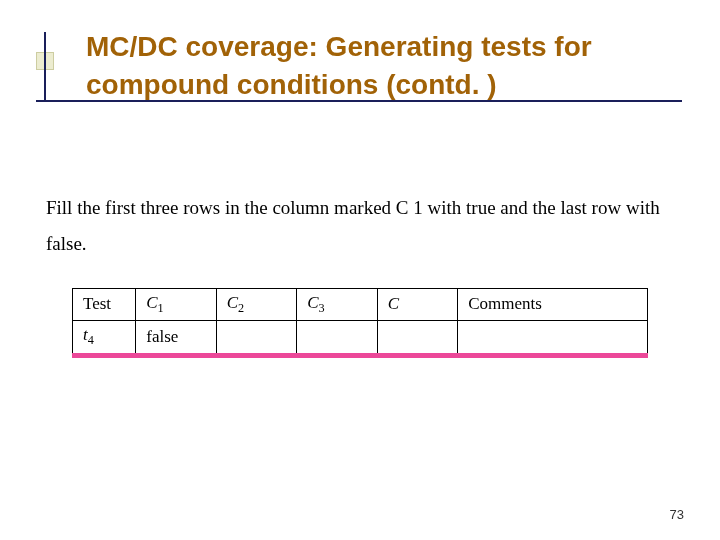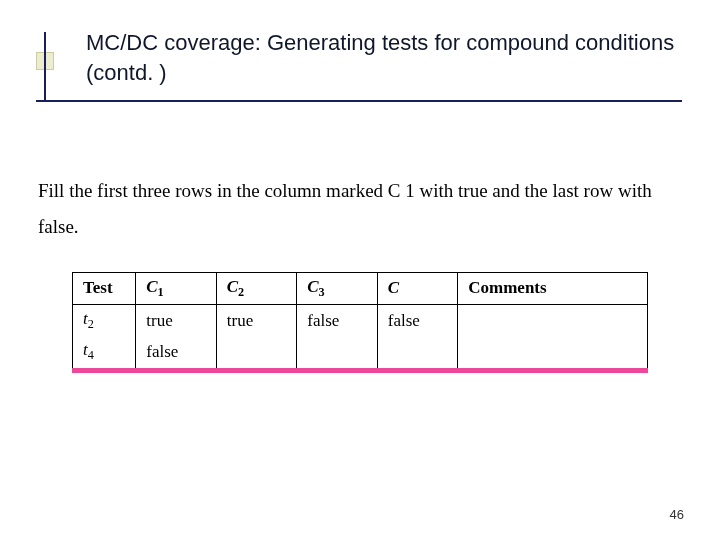--- a/index.html
+++ b/index.html
@@ -1,28 +1,28 @@
 <!DOCTYPE html>
 <html><head>
 <meta charset="utf-8">
 <style>
   * { box-sizing: border-box; margin: 0; padding: 0; }
   html, body { width: 720px; height: 540px; background: #fff; font-family: Arial, Helvetica, sans-serif; color: #000; }
   .slide { position: relative; width: 720px; height: 540px; padding: 28px 38px 24px 38px; }
   .title-block { position: relative; margin-left: 48px; padding-bottom: 14px; }
-  .title { font-size: 22px; line-height: 1.35; color: #0f172a; font-weight: 400; }
+  .title { font-size: 28px; line-height: 1.35; color: #a16207; font-weight: 700; }
   .accent-square { position: absolute; left: 36px; top: 52px; width: 18px; height: 18px; background: rgba(200,200,120,0.35); border: 1px solid rgba(160,160,90,0.4); }
   .hr-line { position: absolute; left: 36px; right: 38px; top: 100px; border: 0; border-top: 2px solid #1a1f5a; }
   .vr-line { position: absolute; left: 44px; top: 32px; width: 2px; height: 68px; background: #1a1f5a; }
   .body { margin-top: 72px; }
-  .para { font-family: "Times New Roman", Times, serif; font-size: 19px; line-height: 1.9; color: #000; }
+  .para { font-family: "Times New Roman", Times, serif; font-size: 19px; line-height: 1.9; color: #000; margin-left: 8px; }
   .table-wrap { margin-top: 26px; padding: 0 34px; }
   table { border-collapse: collapse; width: 100%; font-family: "Times New Roman", Times, serif; font-size: 17px; }
   th, td { text-align: left; padding: 4px 10px; }
-  thead th { border-top: 1px solid #000; border-bottom: 1px solid #000; font-weight: 700; }
+  thead th { border-top: 1px solid #000; border-bottom: 1px solid #000; font-weight: 400; }
   th:first-child, td:first-child { border-left: 1px solid #000; }
   th, td { border-right: 1px solid #000; }
   tbody tr:last-child td { border-bottom: 5px solid #ec4899; }
   .ital { font-style: italic; }
   .sub { font-size: 0.72em; vertical-align: sub; }
   .col-test { width: 11%; }
   .col-c { width: 14%; }
   .col-comments { width: 33%; }
   .pagenum { position: absolute; right: 36px; bottom: 18px; font-size: 13px; color: #333; font-family: Arial, sans-serif; }
 </style>
@@ -58,34 +58,26 @@
             <th>Test</th>
             <th><span class="ital">C</span><span class="sub">1</span></th>
             <th><span class="ital">C</span><span class="sub">2</span></th>
             <th><span class="ital">C</span><span class="sub">3</span></th>
             <th class="ital">C</th>
             <th>Comments</th>
           </tr>
         </thead>
         <tbody>
           <tr>
-            <td><span class="ital">t</span><span class="sub">2</span></td>
-            <td>true</td>
-            <td>true</td>
-            <td>false</td>
-            <td>false</td>
-            <td></td>
-          </tr>
-          <tr>
             <td><span class="ital">t</span><span class="sub">4</span></td>
             <td>false</td>
             <td></td>
             <td></td>
             <td></td>
             <td></td>
           </tr>
         </tbody>
       </table>
     </div>
   </div>
 
-  <div class="pagenum">46</div>
+  <div class="pagenum">73</div>
 </div>
 
 </body></html>

